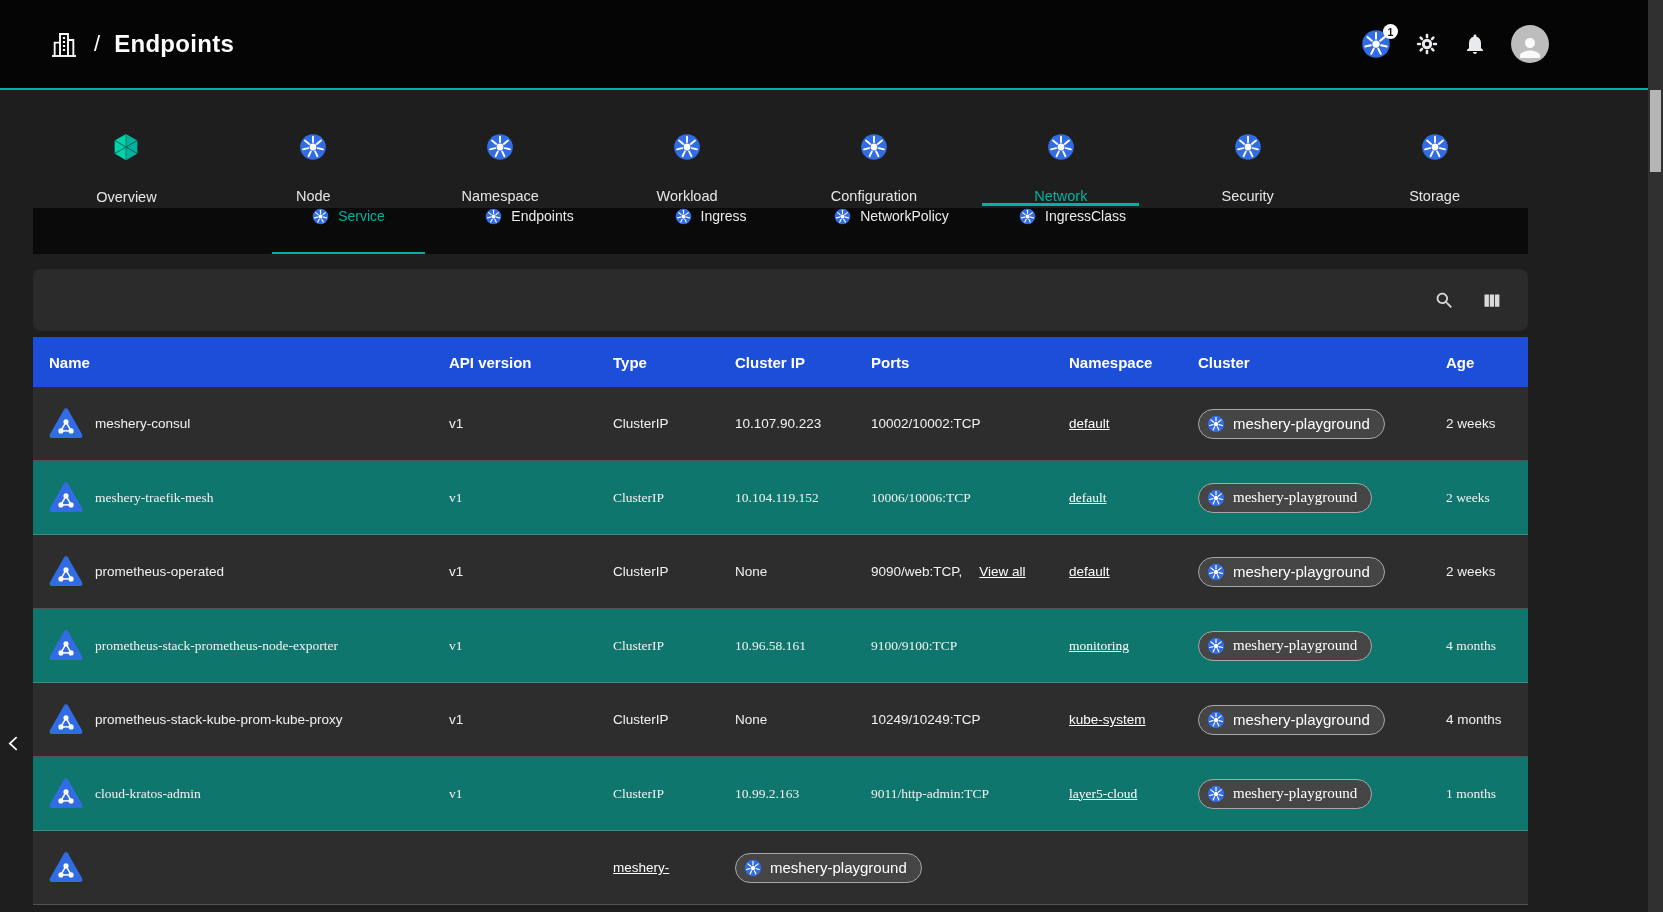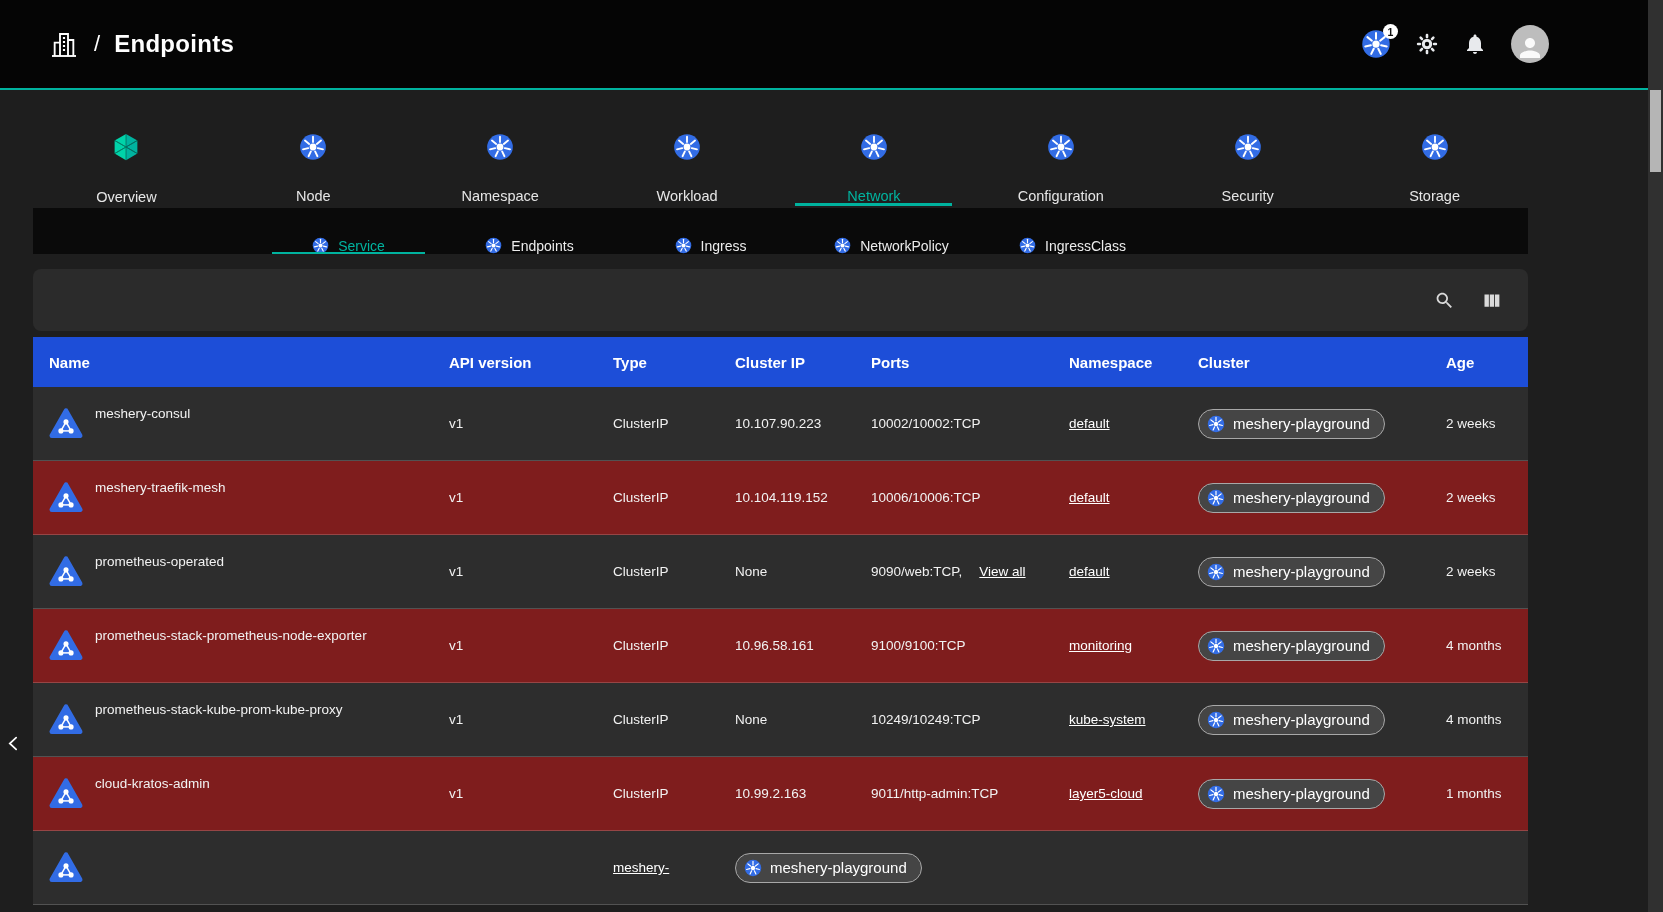--- a/index.html
+++ b/index.html
@@ -50,43 +50,43 @@
   .tab-icon { width:28px; height:28px; }
   .tab-icon.meshery-size { width:30px; height:30px; }
   .tab-label { font-size:14.5px; color:#e6e6e6; }
   .tab.selected .tab-label { color:#00B39F; }
   .tab.selected::after { content:""; position:absolute; bottom:0; left:8%; width:84%; height:3px; background:#00B39F; }
 
   
   .sub-tabs { margin-top:2px; height:46px; background:#0a0a0a; display:flex; padding-left:225px; }
   .subtab {
     position:relative; width:181px;
-    display:flex; align-items:flex-end; justify-content:center; gap:9px;
+    display:flex; align-items:flex-start; justify-content:center; gap:9px;
     color:#ececec; font-size:14px; cursor:pointer;
   }
   .subtab svg { width:17px; height:17px; }
   .subtab.selected { color:#00B39F; }
   .subtab.selected::after { content:""; position:absolute; bottom:0; left:8%; width:84%; height:2.5px; background:#00B39F; }
 
   
   .toolbar {
     margin-top:15px; height:62px; background:#2b2b2b; border-radius:8px;
     display:flex; align-items:center; justify-content:flex-end; gap:26px; padding-right:26px;
   }
   .toolbar .tool { background:none; border:none; cursor:pointer; display:flex; }
   .toolbar svg { width:21px; height:21px; }
 
   
   .tgrid { display:grid; grid-template-columns:400px 164px 122px 136px 198px 129px 248px 1fr; align-items:center; }
   .thead { margin-top:6px; height:50px; background:#1d4ed8; }
   .hcell { font-weight:bold; font-size:15px; color:#ffffff; padding-left:16px; }
   .trow { height:74px; background:#2d2d2d; border-bottom:1px solid rgba(255,255,255,0.18); cursor:pointer; }
-  .trow.alt { background:#7f1d1d; }
+  .trow.alt { background:#0f766e;font-family:Liberation Serif, serif; }
   .cell { padding-left:16px; font-size:13.5px; color:#f2f2f2; }
-  .name-cell { display:flex; align-items:flex-start; gap:11px; padding-left:15px; }
+  .name-cell { display:flex; align-items:center; gap:11px; padding-left:15px; }
   .svc-icon { width:36px; height:36px; flex:none; }
   .ns-link, .view-all { color:#ffffff; text-decoration:underline; cursor:pointer; font-size:13.5px; }
   .view-all { margin-left:17px; }
   .chip {
     display:inline-flex; align-items:center; gap:8px; height:30px;
     padding:0 14px 0 8px; border:1px solid #a8a8a8; border-radius:16px;
     background:#454545; font-size:15px; color:#fff; max-width:226px; white-space:nowrap;
   }
   .chip svg { width:18px; height:18px; flex:none; }
 
@@ -238,31 +238,31 @@
           <use href="#k8s"></use>
         </svg>
       <span class="tab-label">Namespace</span>
     </div>
     <div class="tab">
       <svg class="tab-icon">
           <use href="#k8s"></use>
         </svg>
       <span class="tab-label">Workload</span>
     </div>
+    <div class="tab">
+      <svg class="tab-icon">
+          <use href="#k8s"></use>
+        </svg>
+      <span class="tab-label">Configuration</span>
+    </div>
     <div class="tab selected">
       <svg class="tab-icon">
           <use href="#k8s"></use>
         </svg>
       <span class="tab-label">Network</span>
-    </div>
-    <div class="tab">
-      <svg class="tab-icon">
-          <use href="#k8s"></use>
-        </svg>
-      <span class="tab-label">Configuration</span>
     </div>
     <div class="tab">
       <svg class="tab-icon">
           <use href="#k8s"></use>
         </svg>
       <span class="tab-label">Security</span>
     </div>
     <div class="tab">
       <svg class="tab-icon">
           <use href="#k8s"></use>

